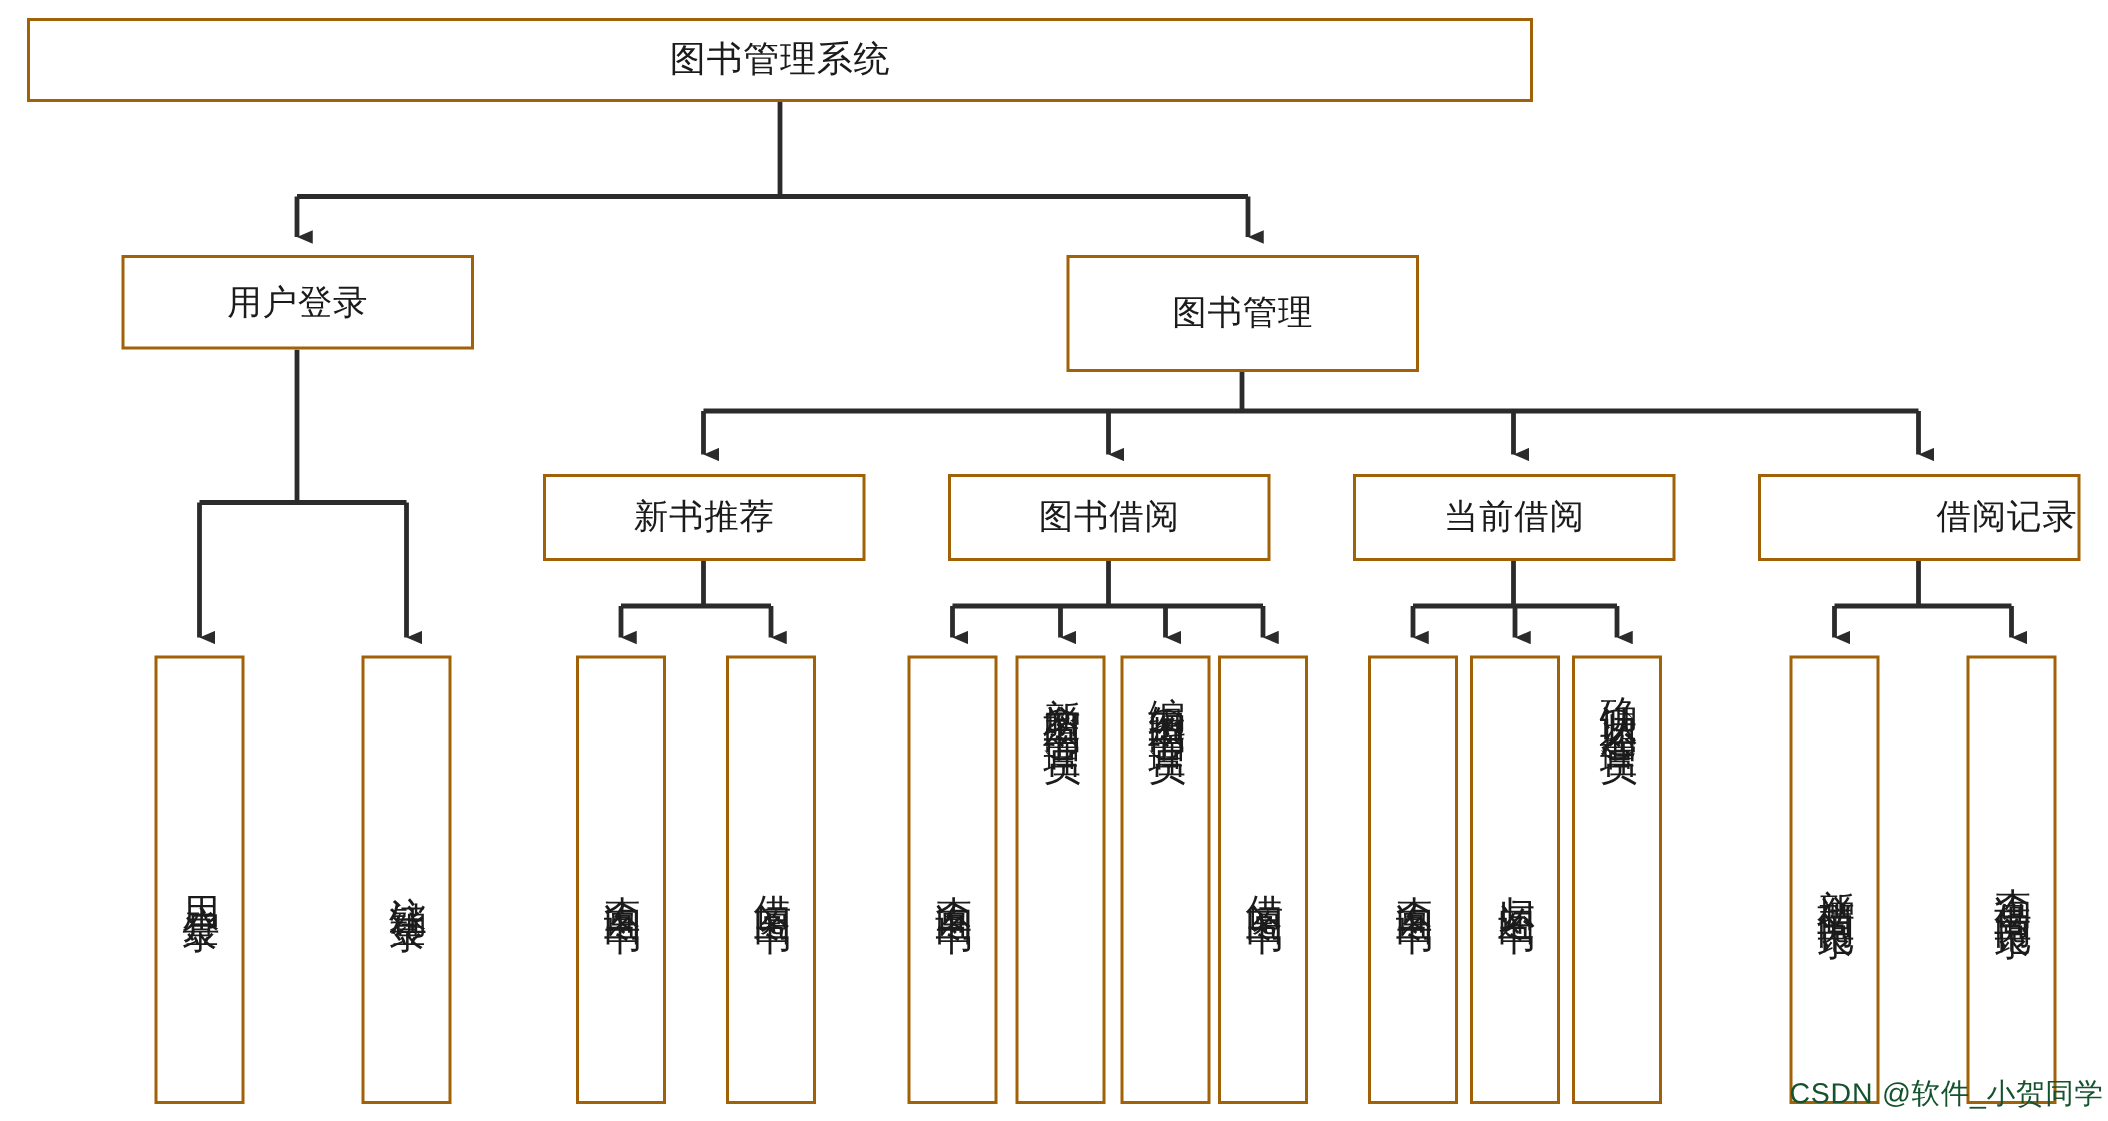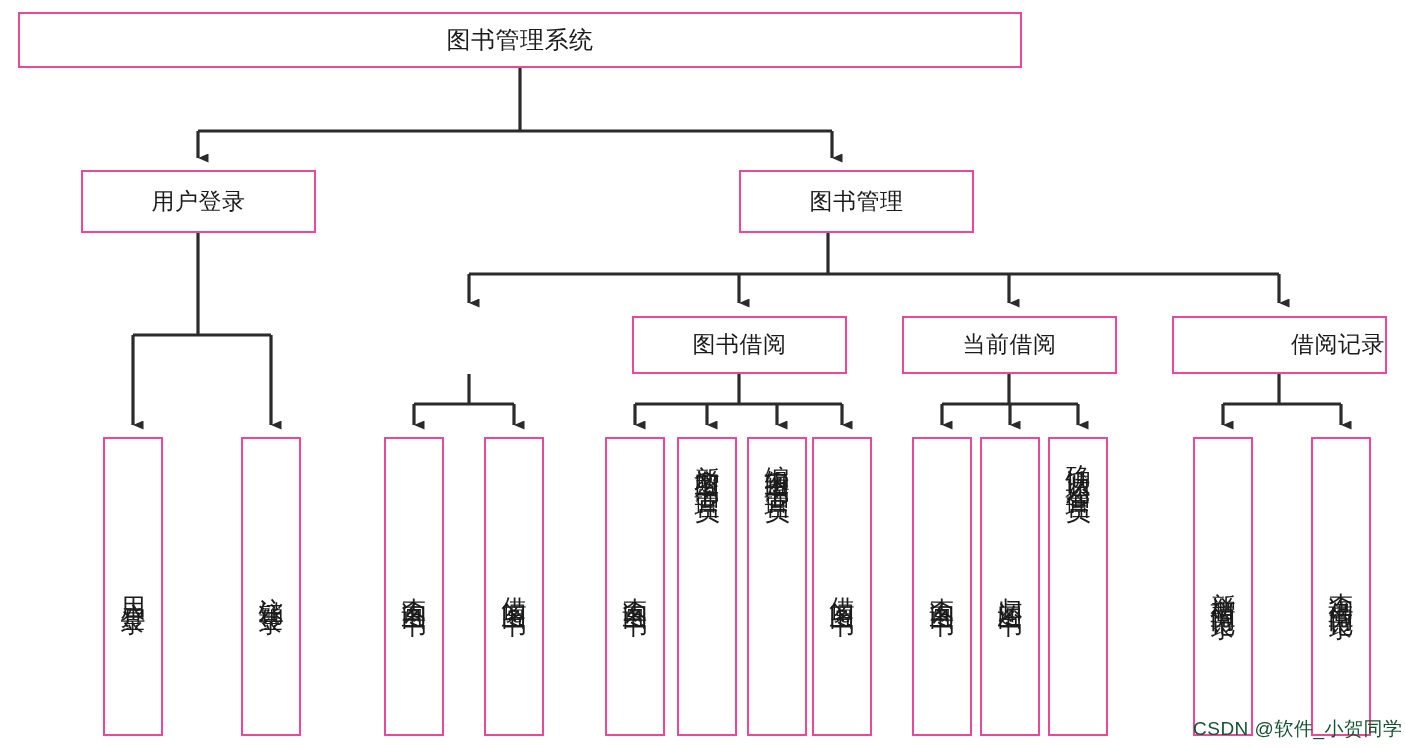--- a/index.html
+++ b/index.html
@@ -21,21 +21,21 @@
     position: absolute;
     left: 0;
     top: 0;
     width: 1405px;
     height: 747px;
     pointer-events: none;
   }
   .node {
     position: absolute;
     box-sizing: border-box;
-    border: 2px solid #ec4899;
+    border: 2px solid #a16207;
     background: #ffffff;
     display: flex;
     align-items: center;
     justify-content: center;
     color: #1b1b1b;
   }
   .node .label {
     display: block;
     text-align: center;
     line-height: 1.04;
@@ -130,24 +130,27 @@
     </g>
   </svg>
 
   <div class="node horiz root" style="left:18px; top:12px; width:1004px; height:56px;">
     <span class="label">图书管理系统</span>
   </div>
 
   <div class="node horiz" style="left:81px; top:170px; width:235px; height:63px;">
     <span class="label">用户登录</span>
   </div>
-  <div class="node horiz" style="left:711px; top:170px; width:235px; height:63px;margin-left:28px;">
+  <div class="node horiz" style="left:711px; top:170px; width:235px; height:78px;">
     <span class="label">图书管理</span>
   </div>
 
+  <div class="node horiz" style="left:362px; top:316px; width:215px; height:58px;">
+    <span class="label">新书推荐</span>
+  </div>
   <div class="node horiz" style="left:632px; top:316px; width:215px; height:58px;">
     <span class="label">图书借阅</span>
   </div>
   <div class="node horiz" style="left:902px; top:316px; width:215px; height:58px;">
     <span class="label">当前借阅</span>
   </div>
   <div class="node horiz" style="left:1172px; top:316px; width:215px; height:58px;justify-content:flex-end;">
     <span class="label">借阅记录</span>
   </div>
 

